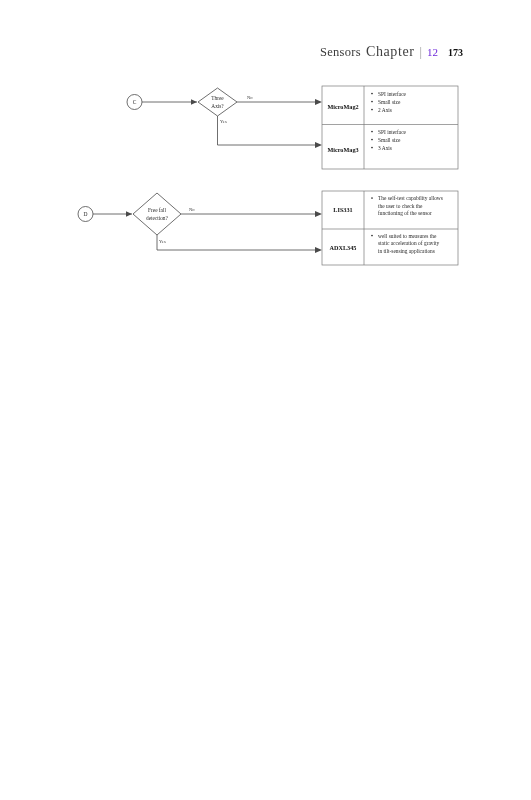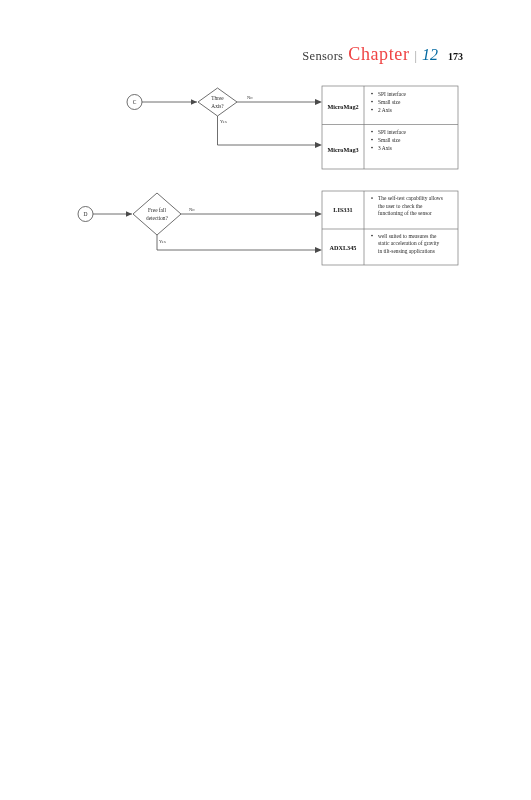--- a/index.html
+++ b/index.html
@@ -26,35 +26,34 @@
     align-items: baseline;
     white-space: nowrap;
     margin-left: 24px;
   }
   .hdr-sensors {
     font-size: 12.5px;
     color: #3a3a3a;
     letter-spacing: 0.3px;
   }
   .hdr-chapter {
-    font-size: 18px;
-    color: #ef4444;
+    font-size: 14px;
+    color: #404040;
     letter-spacing: 0.6px;
     margin-left: 5px;
   }
   .hdr-bar {
     font-size: 12.5px;
     color: #9a9a9a;
     margin-left: 5px;
   }
   .hdr-chapnum {
-    font-size: 16px;
-    color: #0369a1;
+    font-size: 11px;
+    color: #6d28d9;
     margin-left: 5px;
-    font-style: italic;
   }
   .hdr-pagenum {
     font-size: 10px;
     font-weight: bold;
     color: #111111;
     margin-left: 10px;
   }
 
   
   .diagram-canvas {

